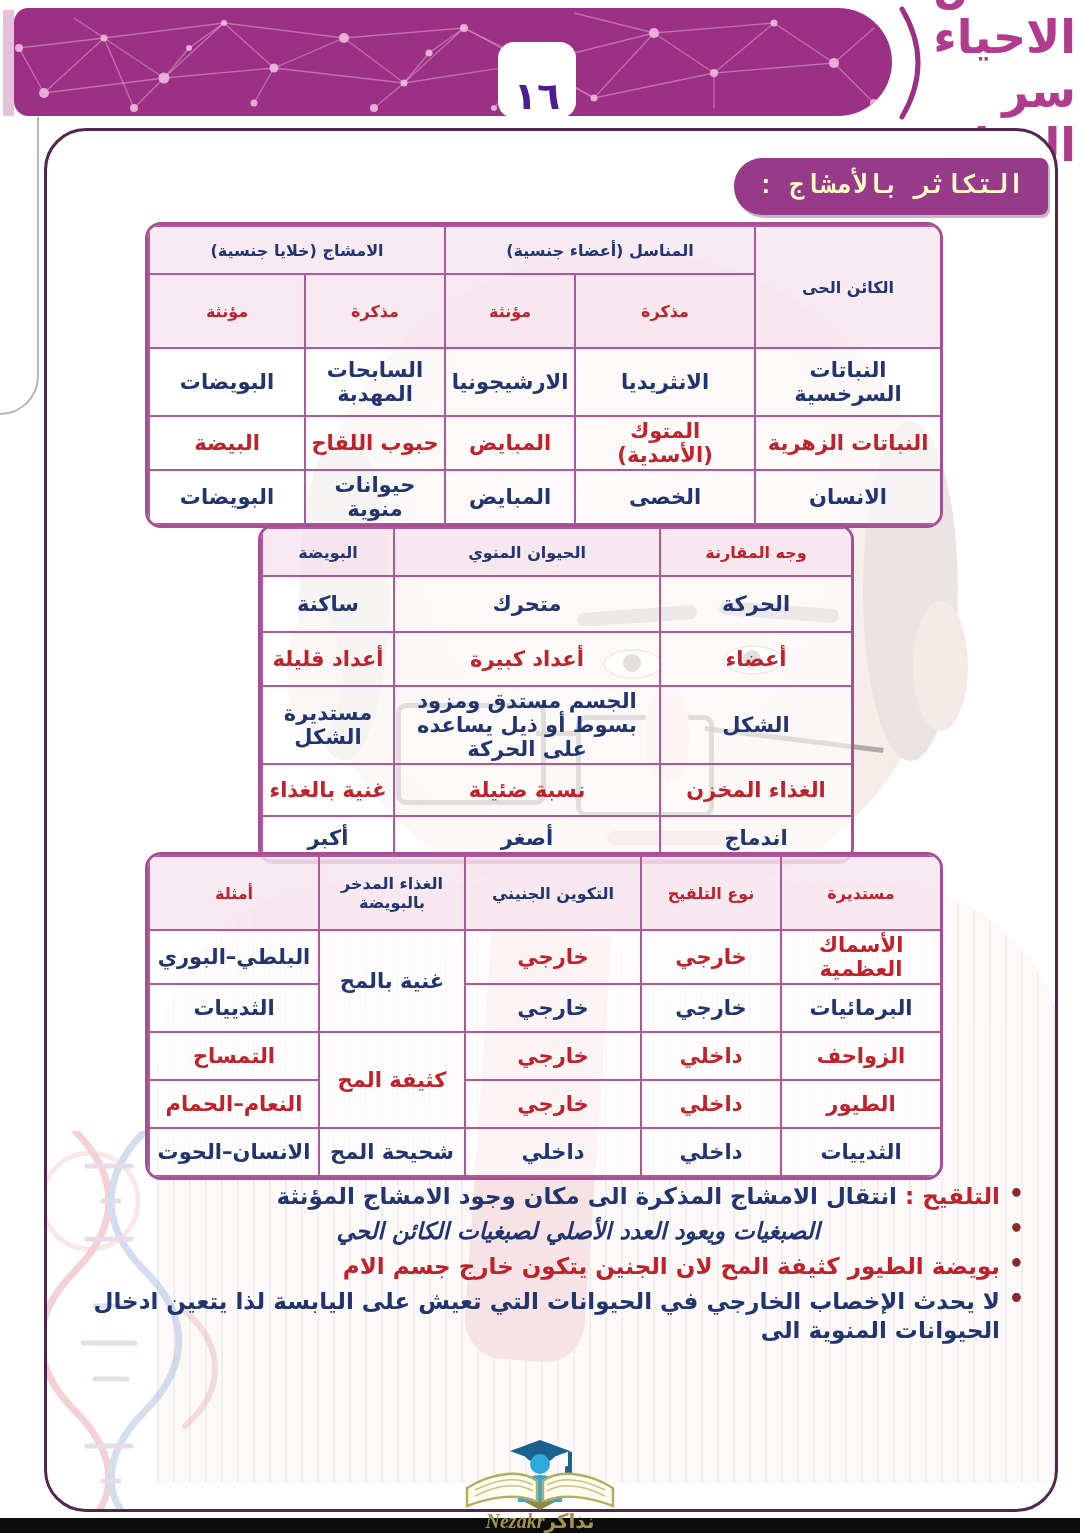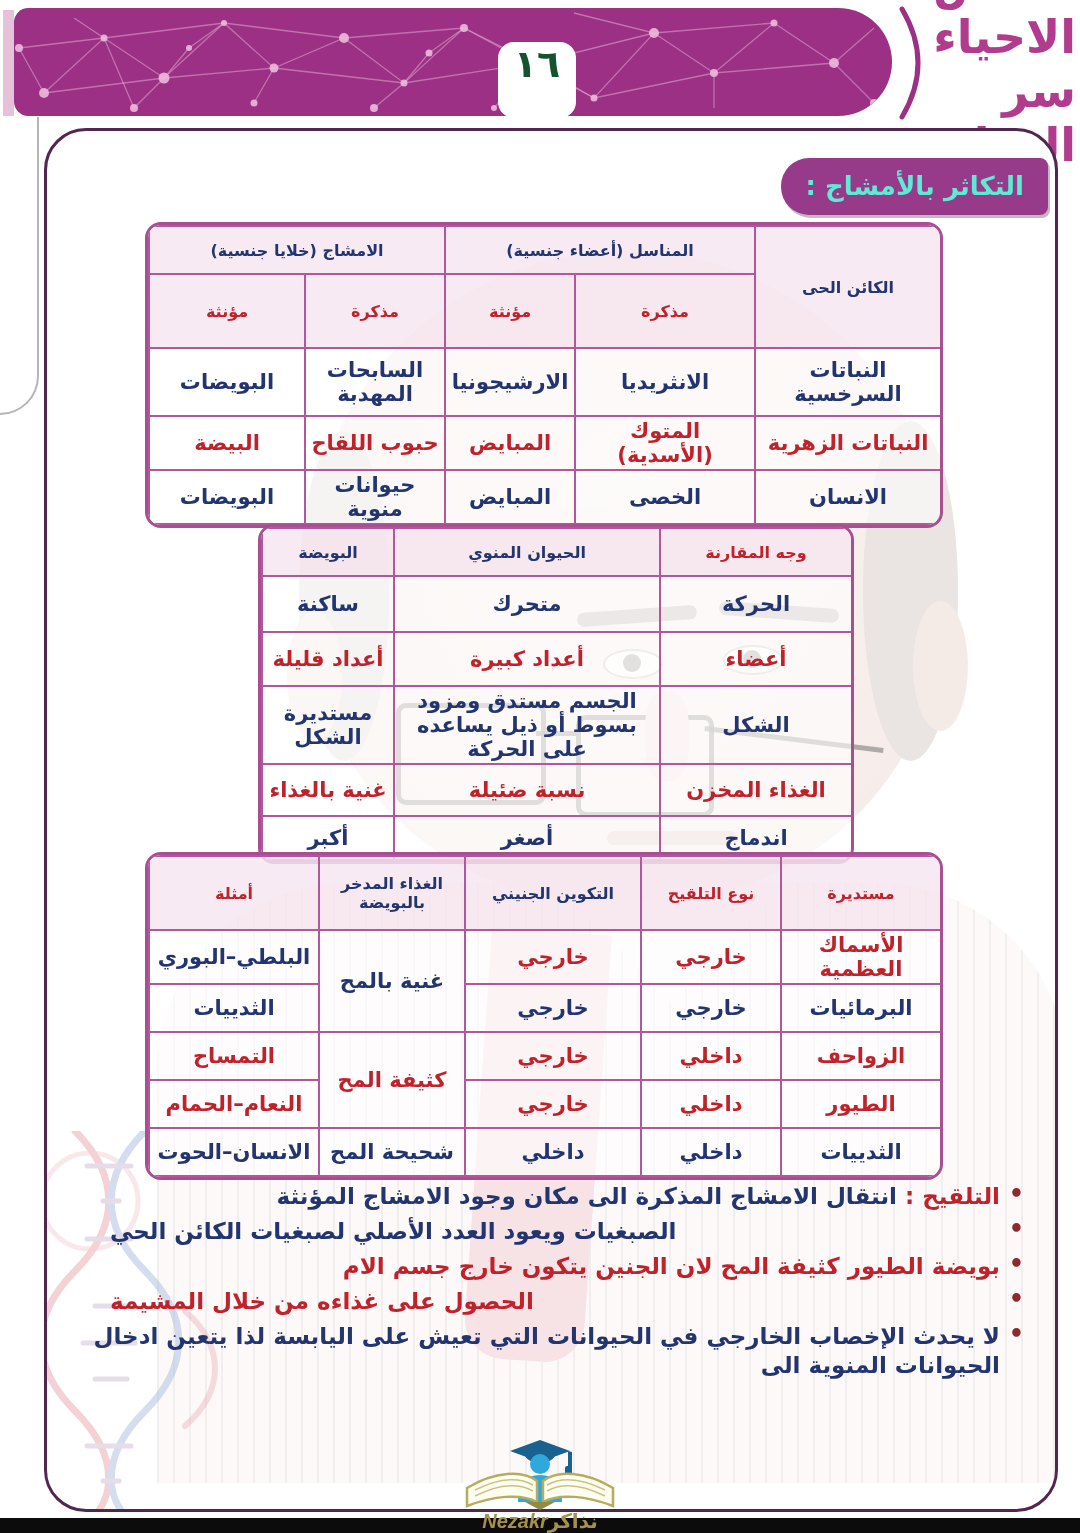--- a/index.html
+++ b/index.html
@@ -6,21 +6,21 @@
   .canvas{position:relative;width:1080px;height:1533px;background:#ffffff;overflow:hidden;
           font-family:"DejaVu Sans",sans-serif;}
 
   
   .page-edge-strip{position:absolute;left:3px;top:10px;width:11px;height:106px;background:#e6c2da;}
   .banner{position:absolute;left:14px;top:8px;width:878px;height:108px;background:var(--banner,#9c3085);
           border-radius:20px 75px 75px 20px;overflow:hidden;}
   .banner svg{display:block;}
   .crescent{position:absolute;left:896px;top:6px;}
   .page-tab{position:absolute;left:498px;top:42px;width:78px;height:76px;background:#ffffff;border-radius:16px;
-            display:flex;align-items:flex-start;justify-content:center;font-size:38px;font-weight:bold;color:#14532d;z-index:2;}
+            display:flex;align-items:flex-end;justify-content:center;font-size:38px;font-weight:bold;color:#4c1d95;z-index:2;}
   .doc-title{position:absolute;left:935px;right:6px;top:16px;height:96px;display:flex;align-items:center;justify-content:center;
              direction:rtl;font-size:46px;font-weight:800;color:var(--title,#b13b8c);letter-spacing:-1px;}
 
   
   .grey-edge{position:absolute;left:0;top:117px;width:37px;height:296px;
              border-right:2.5px solid var(--grey-edge,#b5b5b5);border-bottom:2.5px solid var(--grey-edge,#b5b5b5);
              border-bottom-right-radius:42px;}
 
   
   .content-box{position:absolute;left:44px;top:128px;width:1008px;height:1378px;
@@ -44,22 +44,22 @@
   .wm-shirt{position:absolute;left:110px;top:752px;width:910px;height:600px;border-radius:190px 190px 0 0;
             background:repeating-linear-gradient(90deg, rgba(158,144,152,.28) 0 2px, rgba(250,243,242,.9) 2px 16px);}
   .wm-collar{position:absolute;left:510px;top:752px;width:230px;height:120px;background:#fdf9f8;
              clip-path:polygon(0 0,100% 0,50% 100%);}
   .wm-tie{position:absolute;left:430px;top:800px;width:120px;height:430px;background:#f2ccd2;transform:rotate(4deg);
           border-radius:0 0 40px 40px;}
   .dna{position:absolute;left:-12px;top:1000px;opacity:.45;}
 
   
   .badge{position:absolute;right:32px;top:158px;height:57px;line-height:57px;padding:0 24px;z-index:3;
-         background:var(--badge-bg,#983a8a);color:#5eead4;font-size:26px;font-weight:bold;direction:rtl;
-         border-radius:28px 8px 8px 28px;box-shadow:2px 3px 0 rgba(60,20,50,.3);}
+         background:var(--badge-bg,#983a8a);color:#fef9c3;font-size:26px;font-weight:bold;direction:rtl;
+         border-radius:28px 8px 8px 28px;box-shadow:2px 3px 0 rgba(60,20,50,.3);font-family:Liberation Mono, monospace;}
 
   
   .tbl-wrap{position:absolute;border:3px solid #a74f92;border-radius:16px;overflow:hidden;
             background:rgba(255,255,255,.35);z-index:2;}
   .tbl-wrap table{width:100%;border-collapse:collapse;direction:rtl;table-layout:fixed;}
   .tbl-wrap th,.tbl-wrap td{border:2px solid var(--table-border,#b2579c);text-align:center;vertical-align:middle;
             font-weight:bold;font-size:21px;padding:2px 4px;background:rgba(255,255,255,.4);word-wrap:break-word;}
   .tbl-wrap th{background:rgba(246,227,238,.75);font-size:16px;}
   .navy{color:var(--navy,#22356f);}
   .red{color:var(--red,#c0222c);}
@@ -70,27 +70,27 @@
   #t1 tr:nth-child(4){height:54px}#t1 tr:nth-child(5){height:48px}
   #t2 tr:nth-child(1){height:48px}#t2 tr:nth-child(2){height:56px}#t2 tr:nth-child(3){height:54px}
   #t2 tr:nth-child(4){height:66px}#t2 tr:nth-child(5){height:52px}#t2 tr:nth-child(6){height:44px}
   #t3 tr:nth-child(1){height:74px}#t3 tr{height:48px}
 
   
   .bullets{position:absolute;left:70px;top:1182px;width:958px;direction:rtl;z-index:2;}
   .bullet{position:relative;padding-right:28px;margin-bottom:6px;font-weight:bold;font-size:23px;line-height:29px;}
   .bullet .marker{position:absolute;right:4px;top:-2px;color:var(--bullet,#8d2a2e);font-size:24px;}
   .bline{text-align:right;}
-  .bline.cont{text-align:left;padding-left:40px;padding-right:180px;}
+  .bline.cont{text-align:right;padding-left:40px;padding-right:180px;font-style:italic;}
   .blabel{font-weight:bold;}
 
   
   .logo{position:absolute;left:455px;top:1438px;width:170px;z-index:5;text-align:center;}
   .logo-text{direction:ltr;font-size:20px;font-weight:bold;color:var(--logo-olive,#a3924c);line-height:22px;margin-top:-4px;}
-  .logo-text .latin{font-style:italic;font-family:Liberation Sans, sans-serif;margin-top:36px;}
+  .logo-text .latin{font-style:italic;font-family:Liberation Serif, serif;margin-top:36px;}
   .black-strip{position:absolute;left:0;top:1518px;width:1080px;height:15px;background:var(--black-strip,#0c0c0c);}
 </style>
 </head>
 <body>
 
 <div class="canvas">
 
   <div class="page-edge-strip"></div>
   <div class="banner">
     <svg width="878" height="108" viewBox="0 0 878 108">
@@ -322,21 +322,20 @@
       <div class="bullet">
         <span class="marker">•</span>
         <div class="bline cont navy">الصبغيات ويعود العدد الأصلي لصبغيات الكائن الحي</div>
       </div>
       <div class="bullet">
         <span class="marker">•</span>
         <div class="bline red">بويضة الطيور كثيفة المح لان الجنين يتكون خارج جسم الام</div>
       </div>
       <div class="bullet">
         <span class="marker">•</span>
-        <div class="bline cont red">الحصول على غذاءه من خلال المشيمة</div>
       </div>
       <div class="bullet">
         <span class="marker">•</span>
         <div class="bline navy">لا يحدث الإخصاب الخارجي في الحيوانات التي تعيش على اليابسة لذا يتعين ادخال الحيوانات المنوية الى</div>
       </div>
     </div>
 
   <div class="logo">
     <svg width="170" height="72" viewBox="0 0 170 72">
       <polygon points="85,2 115,13 85,24 55,13" fill="#19618f"></polygon>

